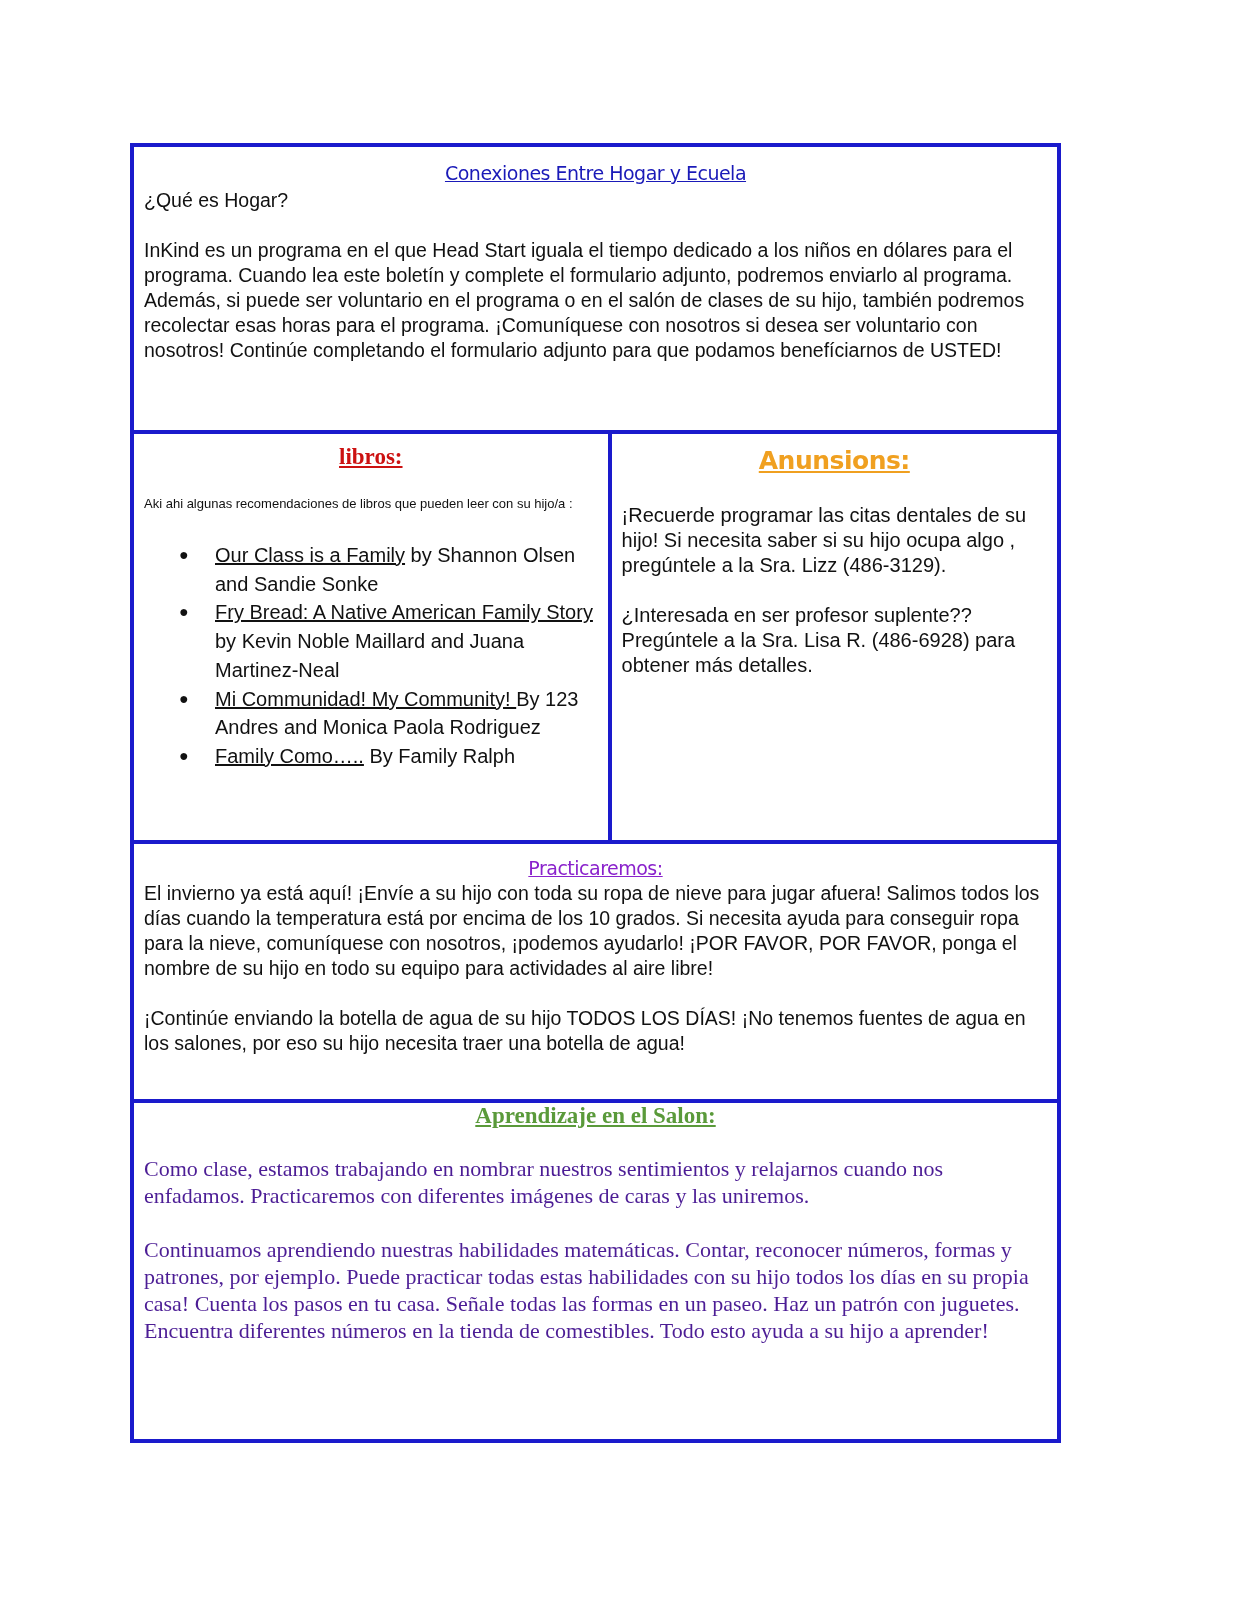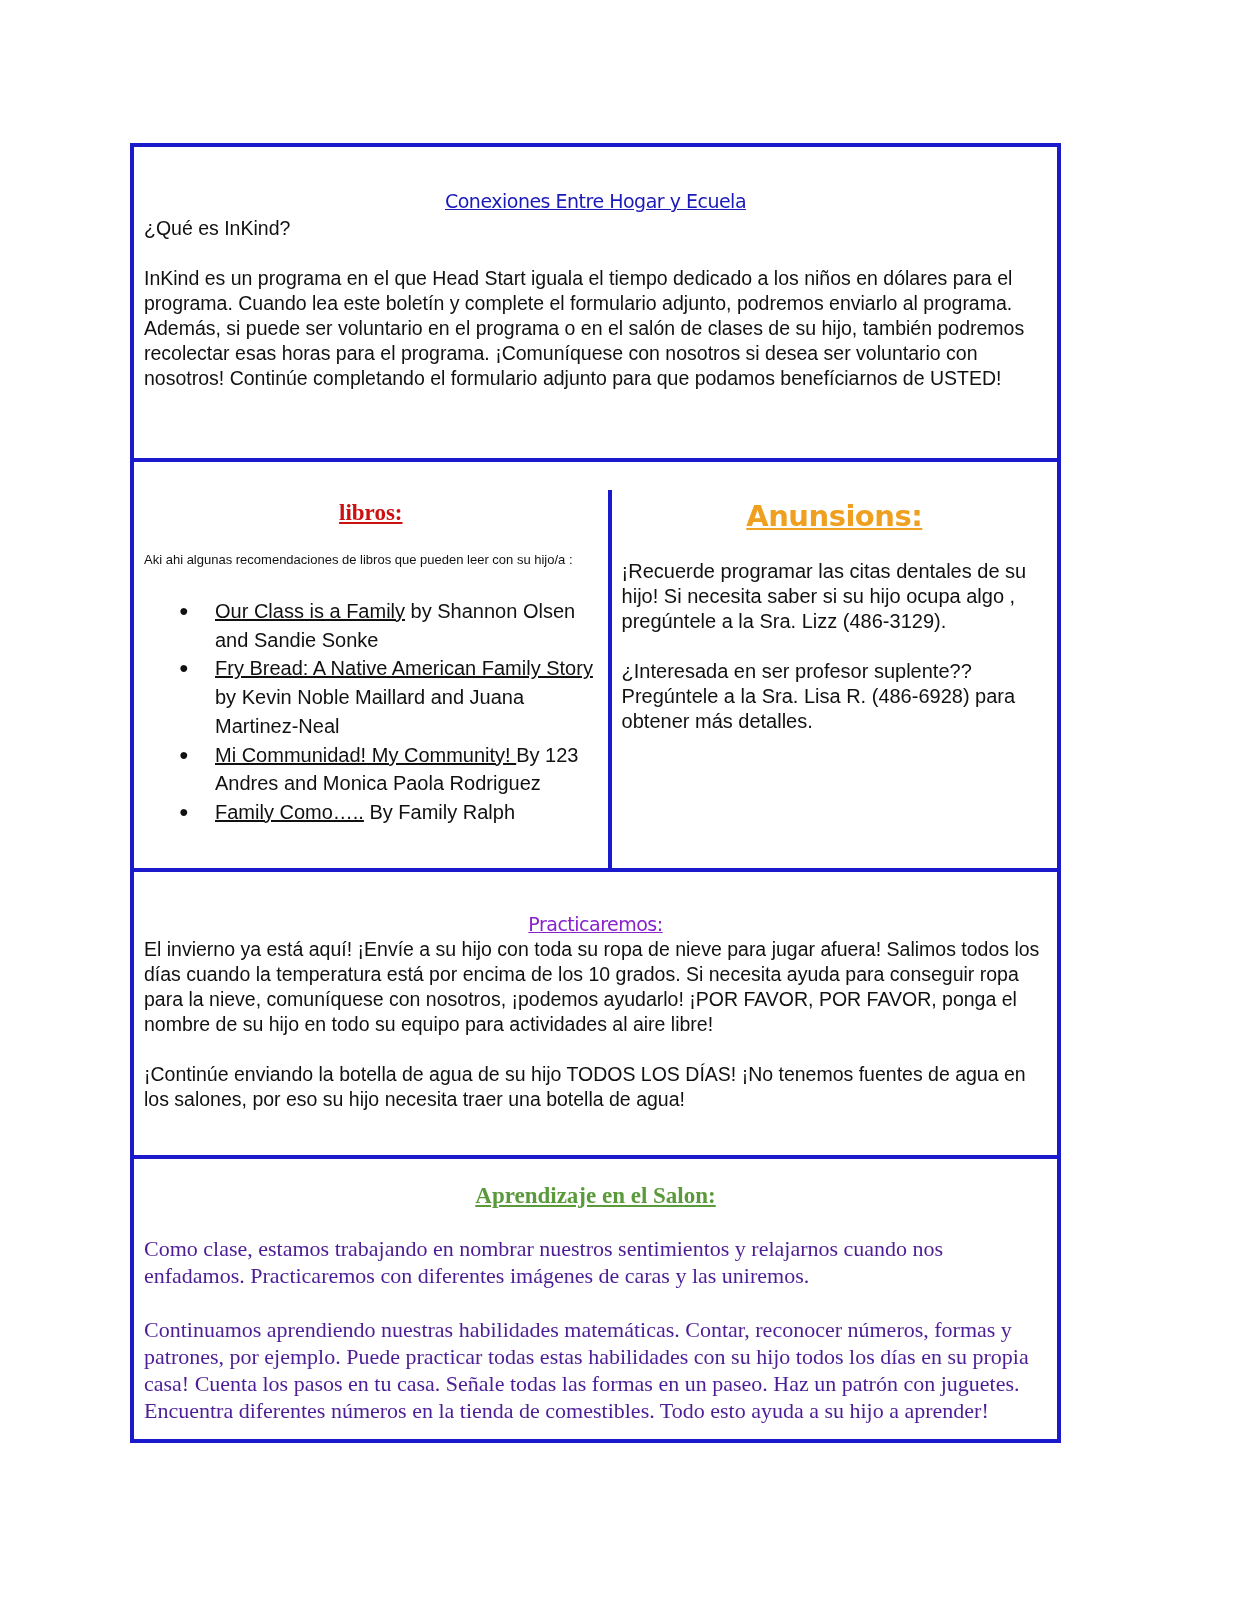--- a/index.html
+++ b/index.html
@@ -5,55 +5,55 @@
     html, body { margin: 0; padding: 0; background: #ffffff; }
     body { width: 1237px; height: 1600px; position: relative; overflow: hidden; }
     .page { position: absolute; left: 130px; top: 143px; width: 931px; }
     .box {
       border: 4px solid #1a1acc;
       box-sizing: border-box;
       width: 931px;
     }
     .row { display: flex; border-top: 4px solid #1a1acc; }
     .cell { box-sizing: border-box; padding: 0 10px 0 10px; }
-    .sans { font-family: "Liberation Sans", sans-serif; font-size: 19.5px; color: #111; line-height: 25px; margin-top: 28px; }
+    .sans { font-family: "Liberation Sans", sans-serif; font-size: 19.5px; color: #111; line-height: 25px; }
     .center { text-align: center; }
     .h-comic {
       font-family: "DejaVu Sans", sans-serif;
       font-size: 19px; text-decoration: underline; letter-spacing: -0.5px;
     }
     p { margin: 0; }
     .sec1 { height: 283px; padding-top: 14px; }
     .title1 { color: #1a1ab8; margin-bottom: 2px; }
     .gap { height: 25px; }
     .sec2 { height: 406px; }
     .col-left { width: 491px; border-right: 4px solid #1a1acc; padding-top: 10px; }
     .col-right { width: 458px; padding-top: 14px; }
     .libros-title { font-family: "Liberation Serif", serif; font-weight: bold; font-size: 23px; color: #cc1111; text-decoration: underline; }
-    .anun-title { color: #f0a020; font-weight: bold; font-size: 29px; }
+    .anun-title { color: #f0a020; font-weight: bold; font-size: 25px; }
     ul.books { list-style: none; margin: 24px 0 0 0; padding: 0; }
     ul.books li { position: relative; padding-left: 71px; font-size: 20px; line-height: 28.7px; }
     ul.books li .bullet { position: absolute; left: 35px; top: 0; font-size: 16px; }
     .u { text-decoration: underline; }
     .rec-title { color: #8a22cc; font-size: 19px; }
     .sec3 { height: 255px; padding-top: 12px; }
-    .sec4 { padding-top: 24px; height: 280px; }
+    .sec4 { padding-top: 0; height: 336px; }
     .apr-title { font-family: "Liberation Serif", serif; color: #5a9a3a; font-weight: bold; font-size: 23px; text-decoration: underline; }
     .serifbody { font-family: "Liberation Serif", serif; font-size: 22px; line-height: 27px; color: #4c1d95; }
     .anun-p { font-size: 20px; line-height: 25px; }
   </style>
 </head>
 <body>
 
 <div class="page">
   <div class="box">
 
     <div class="cell sec1 sans">
       <div class="center title1 h-comic">Conexiones Entre Hogar y Ecuela</div>
-      <p>¿Qué es InKind?</p>
+      <p>¿Qué es Hogar?</p>
       <div class="gap"></div>
       <p>InKind es un programa en el que Head Start iguala el tiempo dedicado a los niños en dólares para el programa. Cuando lea este boletín y complete el formulario adjunto, podremos enviarlo al programa. Además, si puede ser voluntario en el programa o en el salón de clases de su hijo, también podremos recolectar esas horas para el programa. ¡Comuníquese con nosotros si desea ser voluntario con nosotros! Continúe completando el formulario adjunto para que podamos benefíciarnos de USTED!</p>
     </div>
 
     <div class="row sec2">
       <div class="cell col-left sans">
         <div class="center libros-title">libros:</div>
         <div style="height:22px"></div>
         <p style="font-size:13px;line-height:26px">Aki ahi algunas recomendaciones de libros que pueden leer con su hijo/a :</p>
         <ul class="books">

